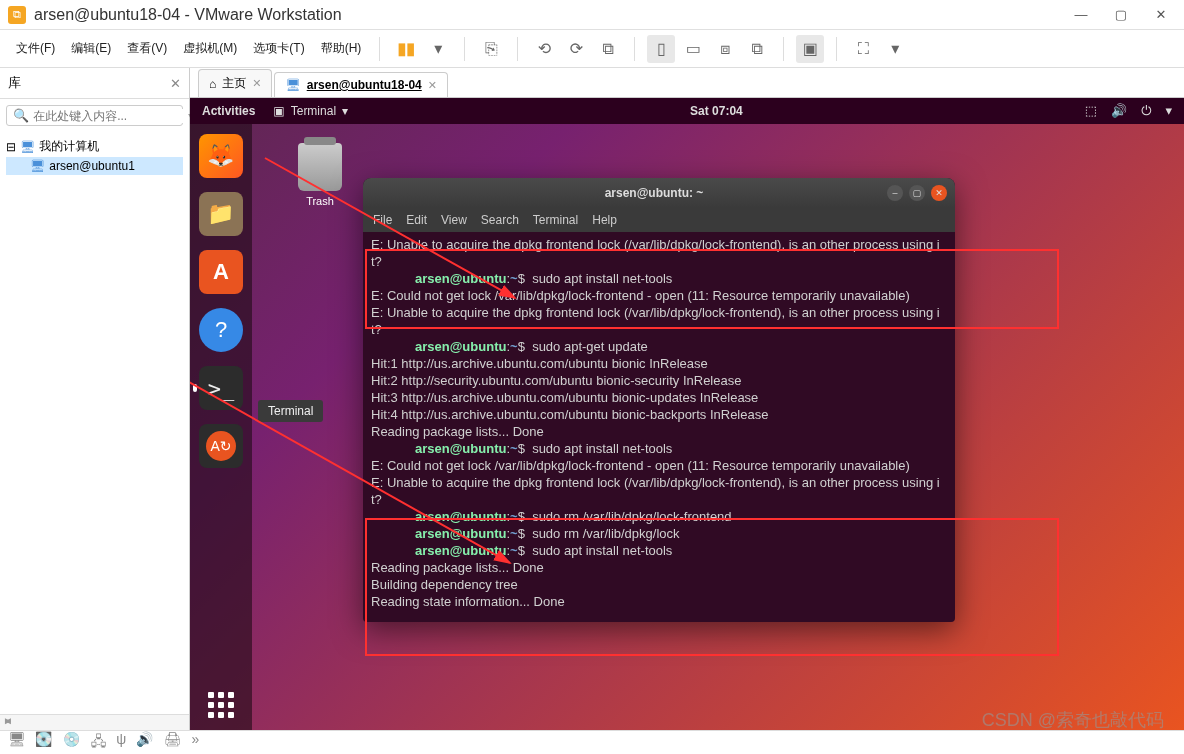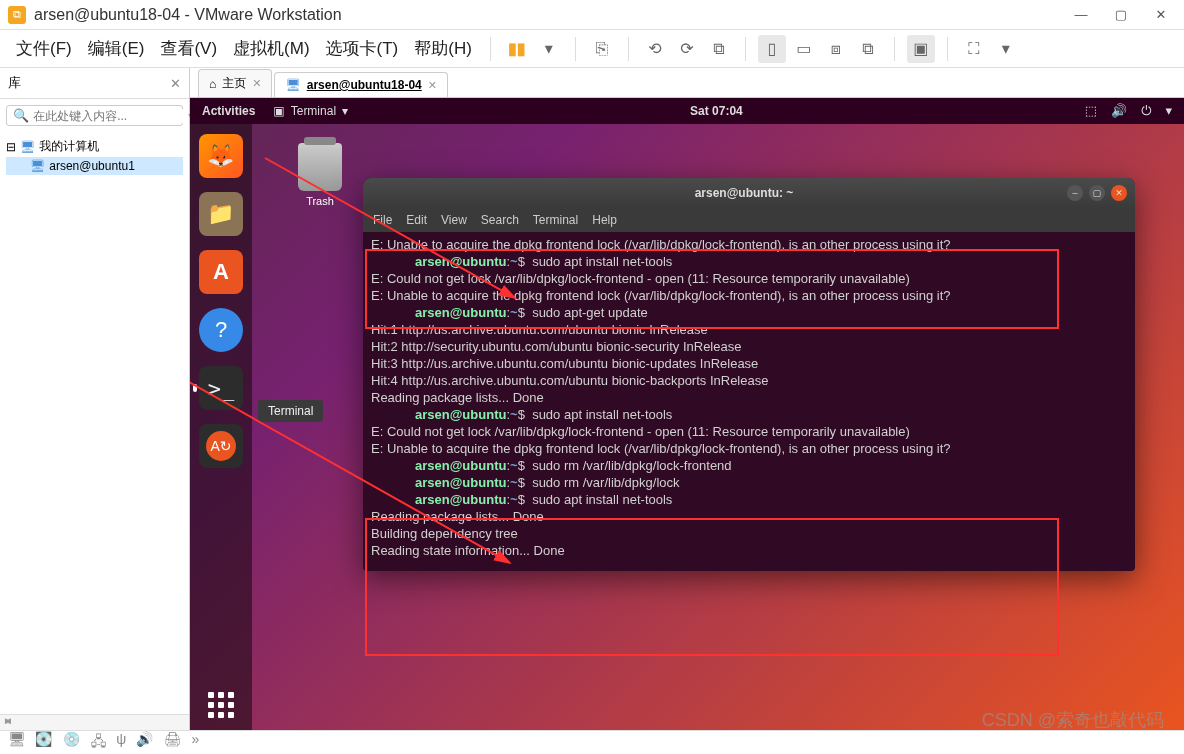--- a/index.html
+++ b/index.html
@@ -7,21 +7,21 @@
 
 
 .titlebar { height: 30px; display: flex; align-items: center; padding: 0 8px; background: #fff; border-bottom: 1px solid #e0e0e0; }
 .titlebar .logo { width: 18px; height: 18px; background: #f5a623; border-radius: 3px; margin-right: 8px; display: flex; align-items: center; justify-content: center; color: #fff; font-size: 11px; }
 .titlebar .title { font-size: 16px; color: #333; flex: 1; }
 .titlebar .win-controls { display: flex; gap: 10px; }
 .titlebar .win-controls span { width: 30px; text-align: center; cursor: pointer; font-size: 13px; color: #555; }
 
 
 .menubar { height: 38px; display: flex; align-items: center; padding: 0 10px; border-bottom: 1px solid #ddd; gap: 4px; }
-.menubar .menu-item { font-size: 17px; padding: 3px 6px; cursor: pointer; color: #222; }
+.menubar .menu-item { font-size: 12px; padding: 3px 6px; cursor: pointer; color: #222; }
 .menubar .sep { width: 1px; height: 24px; background: #ddd; margin: 0 8px; }
 .menubar .tool-btn { width: 28px; height: 28px; display: flex; align-items: center; justify-content: center; cursor: pointer; color: #666; font-size: 16px; border-radius: 3px; }
 .menubar .tool-btn.pause { color: #f5a623; font-weight: bold; }
 
 
 .main { display: flex; height: calc(100% - 30px - 38px - 24px); }
 
 
 .library { width: 190px; border-right: 1px solid #ccc; display: flex; flex-direction: column; }
 .lib-header { display: flex; align-items: center; justify-content: space-between; padding: 6px 8px; font-size: 13px; border-bottom: 1px solid #ddd; }
@@ -69,21 +69,21 @@
 .apps-grid { display: grid; grid-template-columns: repeat(3,6px); grid-template-rows: repeat(3,6px); gap: 4px; }
 .apps-grid span { background: #fff; border-radius: 1px; }
 
 .dock-tooltip { position: absolute; left: 68px; top: 302px; background: #3a3a3a; color: #eee; font-size: 12px; padding: 4px 10px; border-radius: 3px; }
 
 .desktop-icon { position: absolute; left: 100px; top: 45px; width: 60px; text-align: center; color: #fff; font-size: 11px; }
 .desktop-icon .trash { width: 44px; height: 48px; margin: 0 auto 4px; background: linear-gradient(180deg,#ccc 0%,#999 100%); border-radius: 4px 4px 6px 6px; position: relative; }
 .desktop-icon .trash::before { content: ''; position: absolute; top: -6px; left: 6px; right: 6px; height: 8px; background: #888; border-radius: 3px; }
 
 
-.term-window { position: absolute; left: 173px; top: 80px; width: 772px; background: #300a24; border-radius: 8px 8px 4px 4px; box-shadow: 0 8px 30px rgba(0,0,0,0.5); overflow: hidden; }
+.term-window { position: absolute; left: 173px; top: 80px; width: 592px; background: #300a24; border-radius: 8px 8px 4px 4px; box-shadow: 0 8px 30px rgba(0,0,0,0.5); overflow: hidden; }
 .term-titlebar { height: 30px; background: linear-gradient(180deg,#4a4a4a,#3a3a3a); display: flex; align-items: center; padding: 0 8px; color: #ddd; font-size: 12px; }
 .term-titlebar .title { flex: 1; text-align: center; font-weight: 600; }
 .term-titlebar .wbtns { display: flex; gap: 6px; }
 .term-titlebar .wbtn { width: 16px; height: 16px; border-radius: 50%; background: #555; display: flex; align-items: center; justify-content: center; font-size: 9px; cursor: pointer; }
 .term-titlebar .wbtn.close { background: #e95420; }
 .term-menubar { height: 24px; background: #3a3a3a; display: flex; align-items: center; gap: 14px; padding: 0 10px; color: #ccc; font-size: 12px; }
 .term-menubar span { cursor: pointer; }
 .term-body { padding: 4px 8px 12px; font-family: "Ubuntu Mono", "Courier New", monospace; font-size: 13px; line-height: 17px; color: #d0d0d0; white-space: pre-wrap; word-break: break-all; }
 .term-body .prompt-user { color: #86efac; font-weight: bold; margin-left: 44px; }
 .term-body .prompt-path { color: #729fcf; font-weight: bold; }

